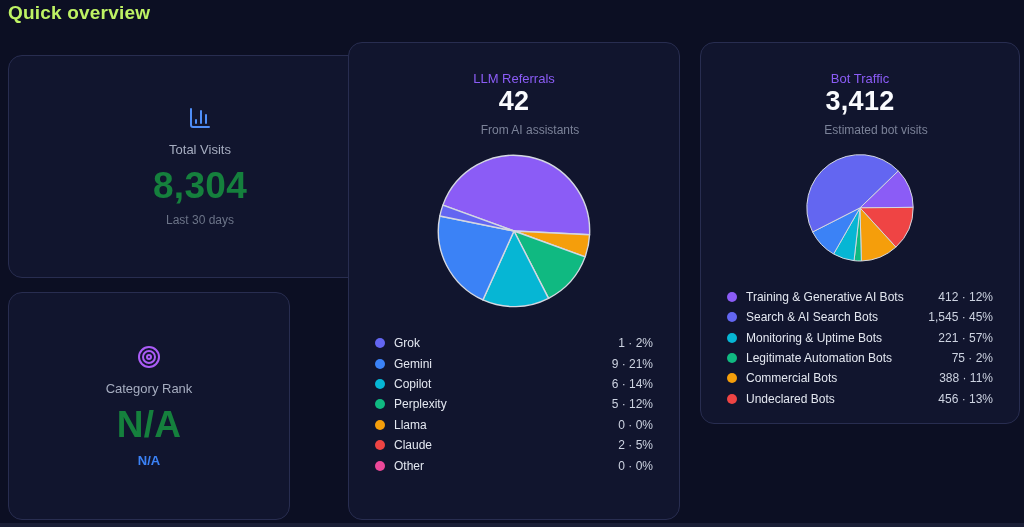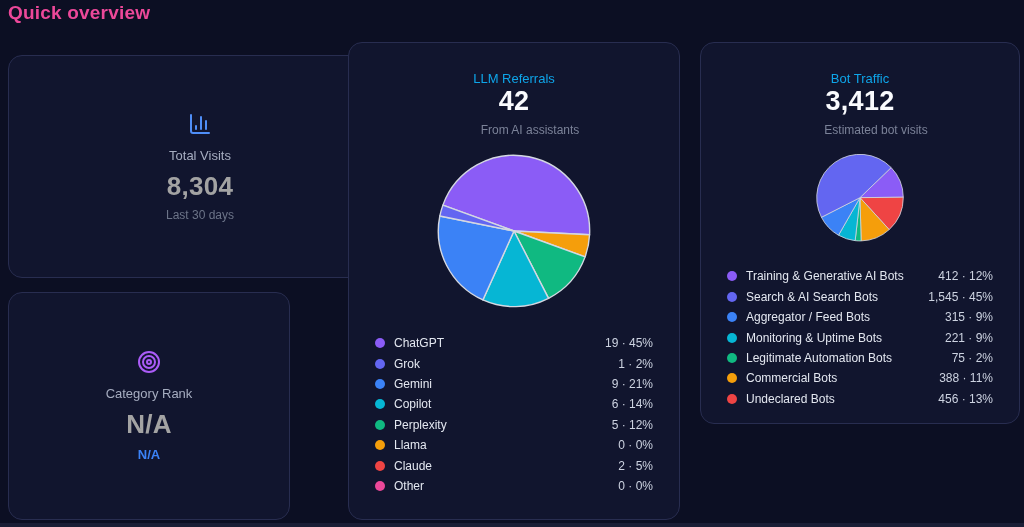--- a/index.html
+++ b/index.html
@@ -5,45 +5,45 @@
   html, body { margin: 0; padding: 0; }
   body {
     position: relative;
     width: 1024px; height: 527px;
     background: #0c0f23;
     overflow: hidden;
     font-family: "Liberation Sans", sans-serif;
   }
   .page-title {
     position: absolute; left: 8px; top: 2px;
-    font-size: 19px; font-weight: 600; color: #ec4899; letter-spacing: .2px;
+    font-size: 19px; font-weight: 600; color: #bef264; letter-spacing: .2px;
   }
   .card {
     position: absolute; box-sizing: border-box;
     background: #11152e;
     border: 1px solid #282d50;
     border-radius: 14px;
   }
   #card-total-visits { left: 8px;  top: 55px;  width: 384px; height: 223px; }
   #card-category-rank{ left: 8px;  top: 292px; width: 282px; height: 228px; }
   #card-llm          { left: 348px; top: 42px; width: 332px; height: 478px; }
   #card-bot          { left: 700px; top: 42px; width: 320px; height: 382px; }
 
   .stat-card { display: flex; flex-direction: column; align-items: center; justify-content: center; text-align: center; }
   .stat-icon { height: 24px; margin-bottom: 12px; }
   .stat-icon svg { width: 24px; height: 24px; fill: none; stroke-width: 2; stroke-linecap: round; stroke-linejoin: round; }
   .icon-blue svg   { stroke: #4f8ef8; }
   .icon-purple svg { stroke: #ab5cf7; }
   .stat-label { font-size: 13px; color: #a6adc0; margin-bottom: 8px; }
-  .stat-value { font-size: 26px; font-weight: 700; color: #a3a3a3; letter-spacing: .3px; }
+  .stat-value { font-size: 37px; font-weight: 700; color: #15803d; letter-spacing: .3px; }
   .stat-sub   { font-size: 12px; color: #6c7488; margin-top: 6px; }
   .stat-link  { font-size: 13px; font-weight: 600; color: #3b82f6; margin-top: 7px; text-decoration: none; cursor: pointer; }
 
   .pie-card { display: flex; flex-direction: column; align-items: center; padding: 28px 26px 14px; }
-  .pie-title { font-size: 13px; color: #0ea5e9; }
+  .pie-title { font-size: 13px; color: #8b5cf6; }
   .pie-value { font-size: 27px; font-weight: 700; color: #fafbfe; margin-top: 0; letter-spacing: .3px; }
   .pie-sub   { font-size: 12px; color: #7b8298; margin-top: 6px; padding-left: 32px; }
   svg.pie { width: 156px; height: 156px; margin-top: 16px; }
   .legend { width: 100%; margin-top: 24px; }
   .legend-row { display: flex; align-items: center; height: 20.4px; cursor: default; }
   .dot { width: 10px; height: 10px; border-radius: 50%; margin-right: 9px; flex: none; }
   .legend-label { font-size: 12px; color: #e3e7f0; white-space: nowrap; }
   .legend-value { margin-left: auto; font-size: 12px; color: #cdd3e1; white-space: nowrap; }
 
   .bottom-strip { position: absolute; left: 0; top: 523px; width: 1024px; height: 4px; background: #1a1e36; }
@@ -87,25 +87,20 @@
   <svg class="pie" viewBox="0 0 100 100">
       <path d="M50,50 L4.42,33.41 A48.5,48.5 0 0 1 98.44,52.42 Z" fill="#8b5cf6" stroke="#d4d8e2" stroke-width="0.9" stroke-linejoin="round"></path>
       <path d="M50,50 L98.44,52.42 A48.5,48.5 0 0 1 95.58,66.59 Z" fill="#f59e0b" stroke="#d4d8e2" stroke-width="0.9" stroke-linejoin="round"></path>
       <path d="M50,50 L95.58,66.59 A48.5,48.5 0 0 1 72.14,93.15 Z" fill="#10b981" stroke="#d4d8e2" stroke-width="0.9" stroke-linejoin="round"></path>
       <path d="M50,50 L72.14,93.15 A48.5,48.5 0 0 1 30.05,94.21 Z" fill="#06b6d4" stroke="#d4d8e2" stroke-width="0.9" stroke-linejoin="round"></path>
       <path d="M50,50 L30.05,94.21 A48.5,48.5 0 0 1 2.46,40.39 Z" fill="#3b82f6" stroke="#d4d8e2" stroke-width="0.9" stroke-linejoin="round"></path>
       <path d="M50,50 L2.46,40.39 A48.5,48.5 0 0 1 4.42,33.41 Z" fill="#6366f1" stroke="#d4d8e2" stroke-width="0.9" stroke-linejoin="round"></path>
     </svg>
   <div class="legend">
 
-      <div class="legend-row">
-        <span class="dot" style="background: rgb(139, 92, 246);"></span>
-        <span class="legend-label">ChatGPT</span>
-        <span class="legend-value">19 · 45%</span>
-      </div>
 
       <div class="legend-row">
         <span class="dot" style="background: rgb(99, 102, 241);"></span>
         <span class="legend-label">Grok</span>
         <span class="legend-value">1 · 2%</span>
       </div>
 
       <div class="legend-row">
         <span class="dot" style="background: rgb(59, 130, 246);"></span>
         <span class="legend-label">Gemini</span>
@@ -164,30 +159,25 @@
         <span class="legend-label">Training &amp; Generative AI Bots</span>
         <span class="legend-value">412 · 12%</span>
       </div>
 
       <div class="legend-row">
         <span class="dot" style="background: rgb(99, 102, 241);"></span>
         <span class="legend-label">Search &amp; AI Search Bots</span>
         <span class="legend-value">1,545 · 45%</span>
       </div>
 
-      <div class="legend-row">
-        <span class="dot" style="background: rgb(59, 130, 246);"></span>
-        <span class="legend-label">Aggregator / Feed Bots</span>
-        <span class="legend-value">315 · 9%</span>
-      </div>
 
       <div class="legend-row">
         <span class="dot" style="background: rgb(6, 182, 212);"></span>
         <span class="legend-label">Monitoring &amp; Uptime Bots</span>
-        <span class="legend-value">221 · 9%</span>
+        <span class="legend-value">221 · 57%</span>
       </div>
 
       <div class="legend-row">
         <span class="dot" style="background: rgb(16, 185, 129);"></span>
         <span class="legend-label">Legitimate Automation Bots</span>
         <span class="legend-value">75 · 2%</span>
       </div>
 
       <div class="legend-row">
         <span class="dot" style="background: rgb(245, 158, 11);"></span>

